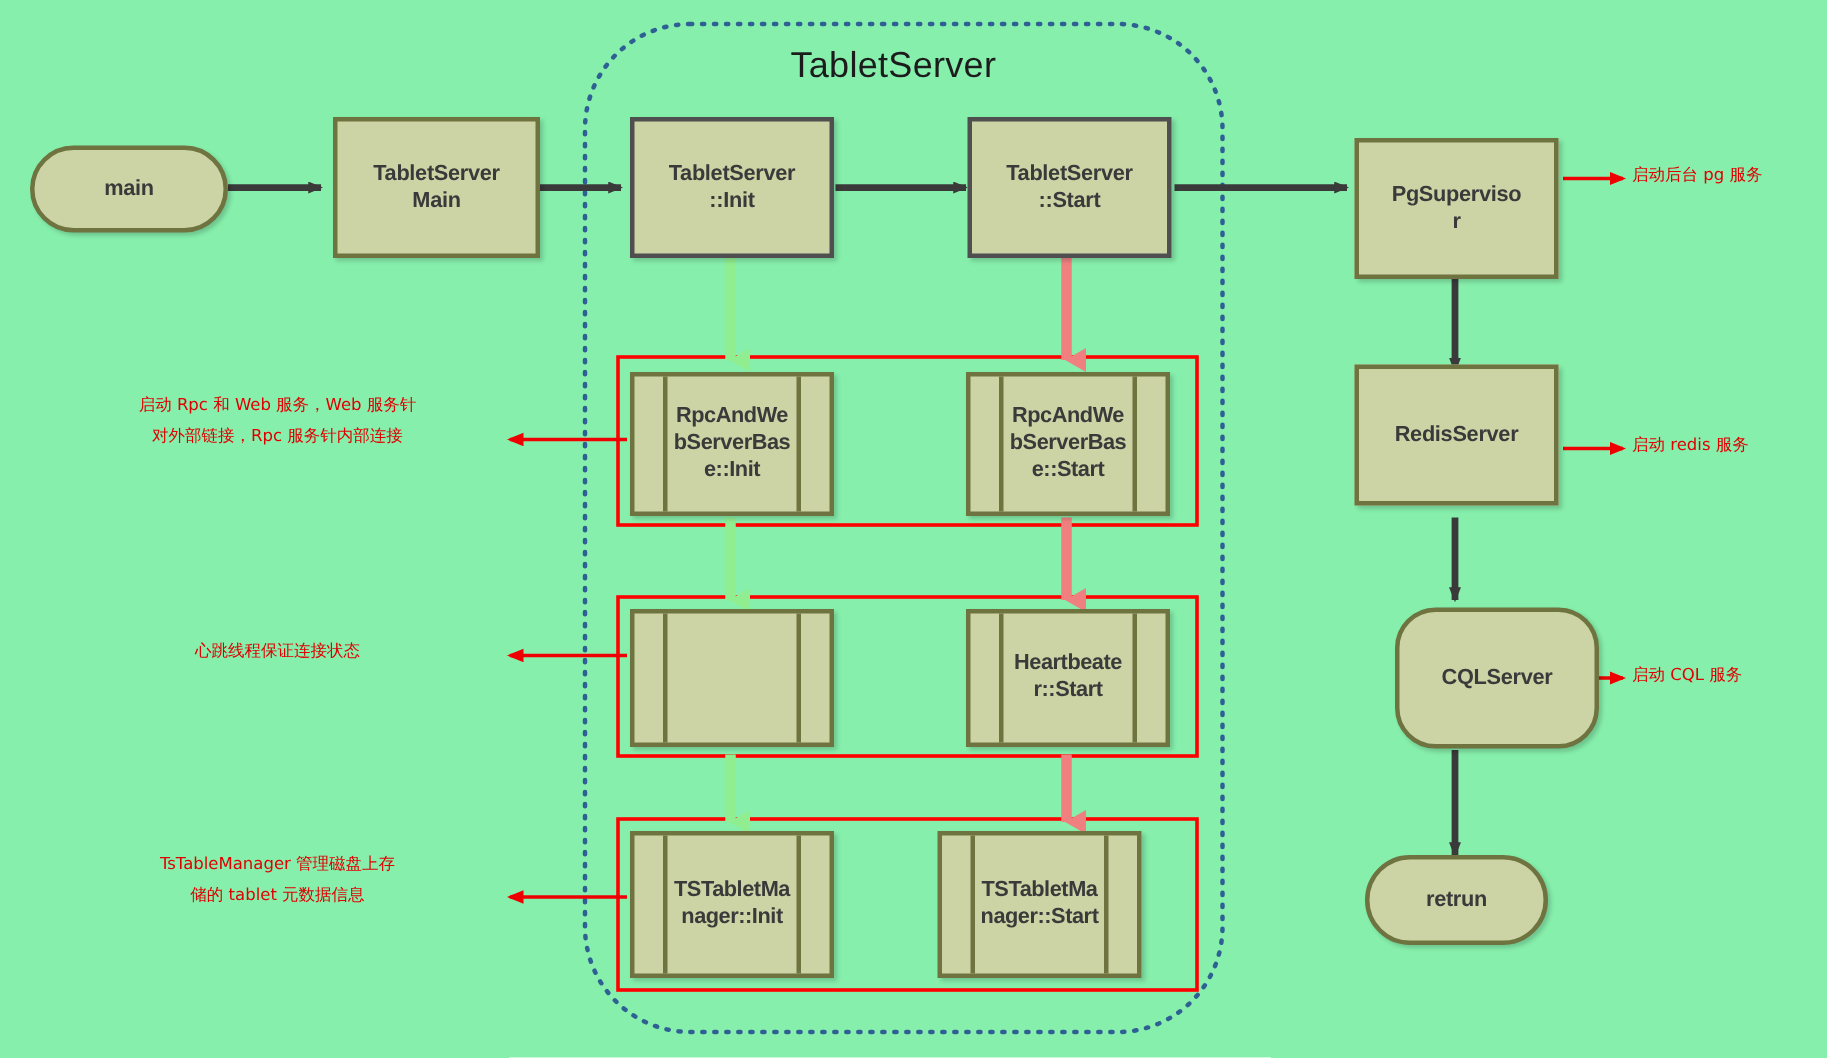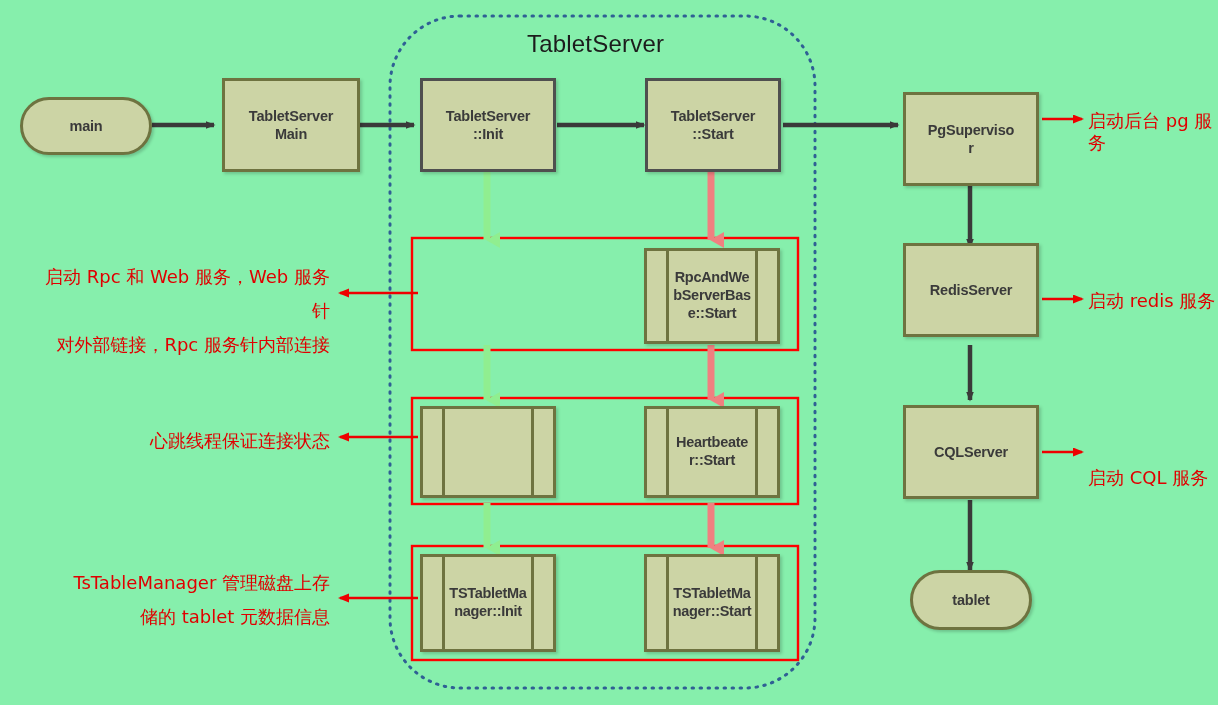--- a/index.html
+++ b/index.html
@@ -92,31 +92,31 @@
     position: absolute;
     font-size: 24px;
     color: #1c1c1c;
     font-weight: normal;
     letter-spacing: 0.2px;
     white-space: nowrap;
   }
   .annotation {
     position: absolute;
     color: #e00000;
-    font-size: 18px;
+    font-size: 11px;
     line-height: 1.9;
     white-space: pre-line;
     font-family: "DejaVu Sans", "Liberation Sans", sans-serif;
   }
   .annotation.right-note {
     text-align: left;
     line-height: 1.2;
   }
   .annotation.left-note {
-    text-align: right;
+    text-align: center;
   }
 </style>
 </head>
 <body>
 
 <div id="canvas">
 
   <svg class="layer" viewBox="0 0 1218 705">
     <defs>
       <marker id="arrowBlack" markerWidth="10" markerHeight="10" refX="8.5" refY="4" orient="auto" markerUnits="userSpaceOnUse">
@@ -188,28 +188,33 @@
 
   <div class="node olive" style="left:903px; top:92px; width:136px; height:94px;">
     <span class="label">PgSuperviso
 r</span>
   </div>
 
   <div class="node olive" style="left:903px; top:243px; width:136px; height:94px;justify-content:center;">
     <span class="label">RedisServer</span>
   </div>
 
-  <div class="node olive" style="left:903px; top:405px; width:136px; height:94px;">
+  <div class="node olive" style="left:930px; top:405px; width:136px; height:94px;border-radius:27px;">
     <span class="label">CQLServer</span>
   </div>
 
   <div class="node olive terminator" style="left:910px; top:570px; width:122px; height:60px;">
-    <span class="label">tablet</span>
-  </div>
-
+    <span class="label">retrun</span>
+  </div>
+
+  <div class="subroutine" style="left:420px; top:248px; width:136px; height:96px;">
+    <div class="bar left"></div>
+    <div class="bar right"></div>
+    <div class="label">RpcAndWebServerBase::Init</div>
+  </div>
 
   <div class="subroutine" style="left:420px; top:406px; width:136px; height:92px;">
     <div class="bar left"></div>
     <div class="bar right"></div>
   </div>
 
   <div class="subroutine" style="left:420px; top:554px; width:136px; height:98px;">
     <div class="bar left"></div>
     <div class="bar right"></div>
     <div class="label">TSTabletManager::Init</div>
@@ -220,33 +225,33 @@
     <div class="bar right"></div>
     <div class="label">RpcAndWebServerBase::Start</div>
   </div>
 
   <div class="subroutine" style="left:644px; top:406px; width:136px; height:92px;">
     <div class="bar left"></div>
     <div class="bar right"></div>
     <div class="label">Heartbeater::Start</div>
   </div>
 
-  <div class="subroutine" style="left:644px; top:554px; width:136px; height:98px;">
+  <div class="subroutine" style="left:625px; top:554px; width:136px; height:98px;">
     <div class="bar left"></div>
     <div class="bar right"></div>
     <div class="label">TSTabletManager::Start</div>
   </div>
 
   <div class="annotation left-note" style="left:40px; top:260px; width:290px;">启动 Rpc 和 Web 服务，Web 服务针
 对外部链接，Rpc 服务针内部连接</div>
 
   <div class="annotation left-note" style="left:40px; top:566px; width:290px;">TsTableManager 管理磁盘上存
 储的 tablet 元数据信息</div>
 
   <div class="annotation left-note" style="left:40px; top:424px; width:290px;">心跳线程保证连接状态</div>
 
   <div class="annotation right-note" style="left:1088px; top:110px; width:128px;">启动后台 pg 服务</div>
 
   <div class="annotation right-note" style="left:1088px; top:290px; width:128px;">启动 redis 服务</div>
 
-  <div class="annotation right-note" style="left:1088px; top:443px; width:128px;margin-top:24px;">启动 CQL 服务</div>
+  <div class="annotation right-note" style="left:1088px; top:443px; width:128px;">启动 CQL 服务</div>
 
 </div>
 
 </body></html>

